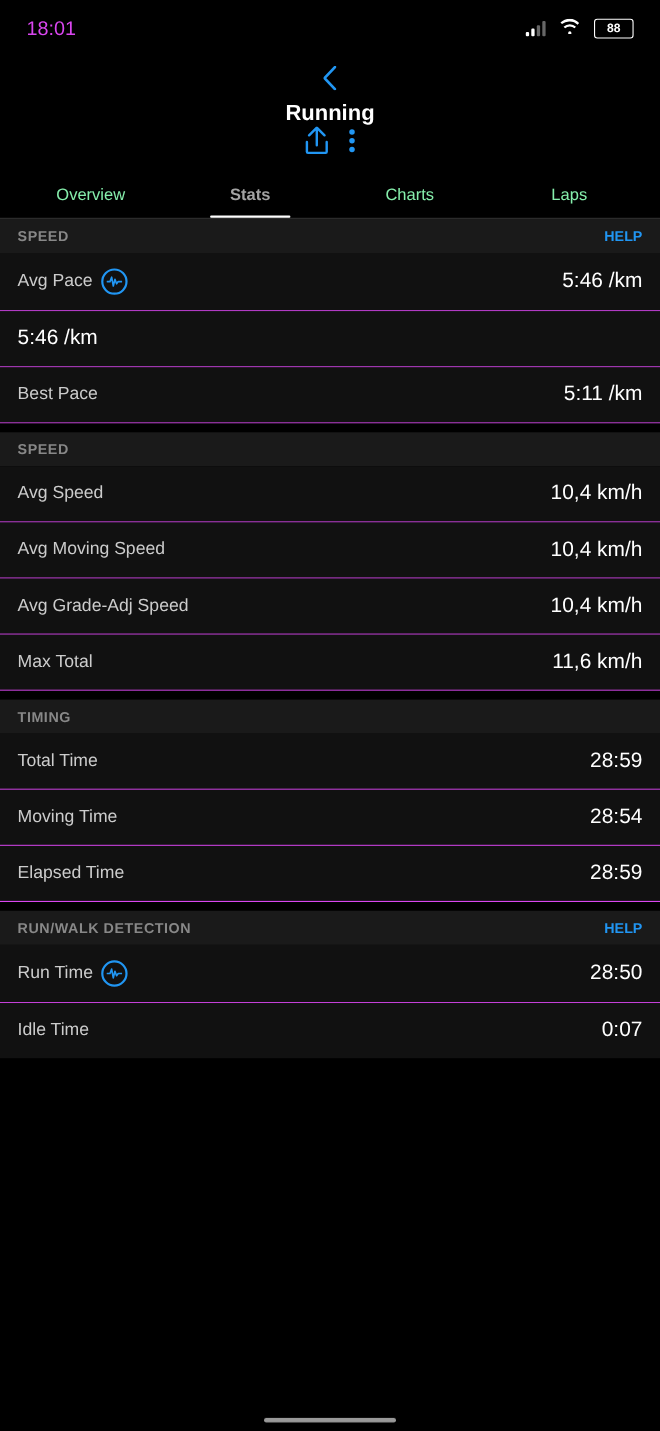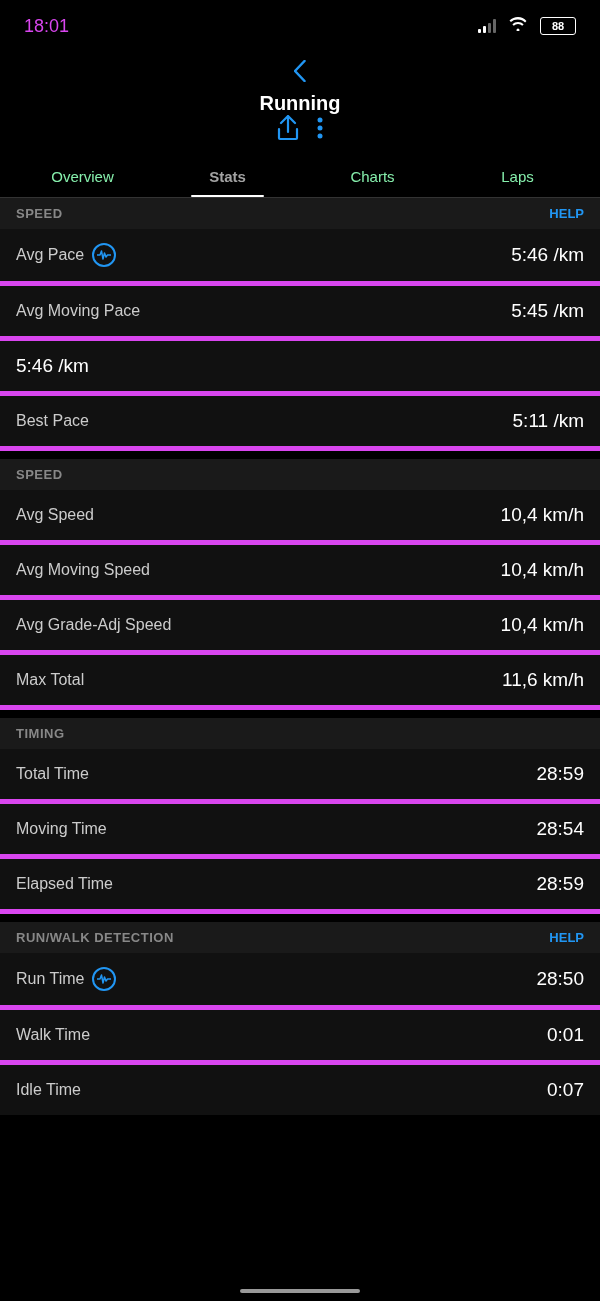--- a/index.html
+++ b/index.html
@@ -142,21 +142,21 @@
       color: #2196F3;
       cursor: pointer;
     }
 
     
     .stat-row {
       display: flex;
       justify-content: space-between;
       align-items: center;
       padding: 14px 16px;
-      border-bottom: 5px solid #d946ef;
+      border-bottom: 1px solid #d946ef;
       background: #111;
     }
     .stat-row:last-child {
       border-bottom: none;
     }
     .stat-label {
       display: flex;
       align-items: center;
       gap: 8px;
       font-size: 16px;
@@ -275,26 +275,20 @@
         <span>Avg Pace</span>
         <div class="pulse-icon">
           <svg viewBox="0 0 14 10" fill="none" xmlns="http://www.w3.org/2000/svg">
         <polyline points="0,5 3,5 4.5,1 6,9 7.5,3 9,7 10.5,5 14,5" stroke="#2196F3" stroke-width="1.5" fill="none" stroke-linecap="round" stroke-linejoin="round"></polyline>
       </svg>
         </div>
       </div>
       <div class="stat-value">5:46 /km</div>
     </div>
     <div class="stat-row">
-      <div class="stat-label">
-        <span>Avg Moving Pace</span>
-      </div>
-      <div class="stat-value">5:45 /km</div>
-    </div>
-    <div class="stat-row">
       <div class="stat-value">5:46 /km</div>
     </div>
     <div class="stat-row">
       <div class="stat-label">
         <span>Best Pace</span>
       </div>
       <div class="stat-value">5:11 /km</div>
     </div>
     <div class="section-spacer"></div>
     <div class="section-header">
@@ -357,25 +351,19 @@
         <div class="pulse-icon">
           <svg viewBox="0 0 14 10" fill="none" xmlns="http://www.w3.org/2000/svg">
         <polyline points="0,5 3,5 4.5,1 6,9 7.5,3 9,7 10.5,5 14,5" stroke="#2196F3" stroke-width="1.5" fill="none" stroke-linecap="round" stroke-linejoin="round"></polyline>
       </svg>
         </div>
       </div>
       <div class="stat-value">28:50</div>
     </div>
     <div class="stat-row">
       <div class="stat-label">
-        <span>Walk Time</span>
-      </div>
-      <div class="stat-value">0:01</div>
-    </div>
-    <div class="stat-row">
-      <div class="stat-label">
         <span>Idle Time</span>
       </div>
       <div class="stat-value">0:07</div>
     </div>
   </div>
 
 <div class="home-indicator"></div>
 
 </body></html>

